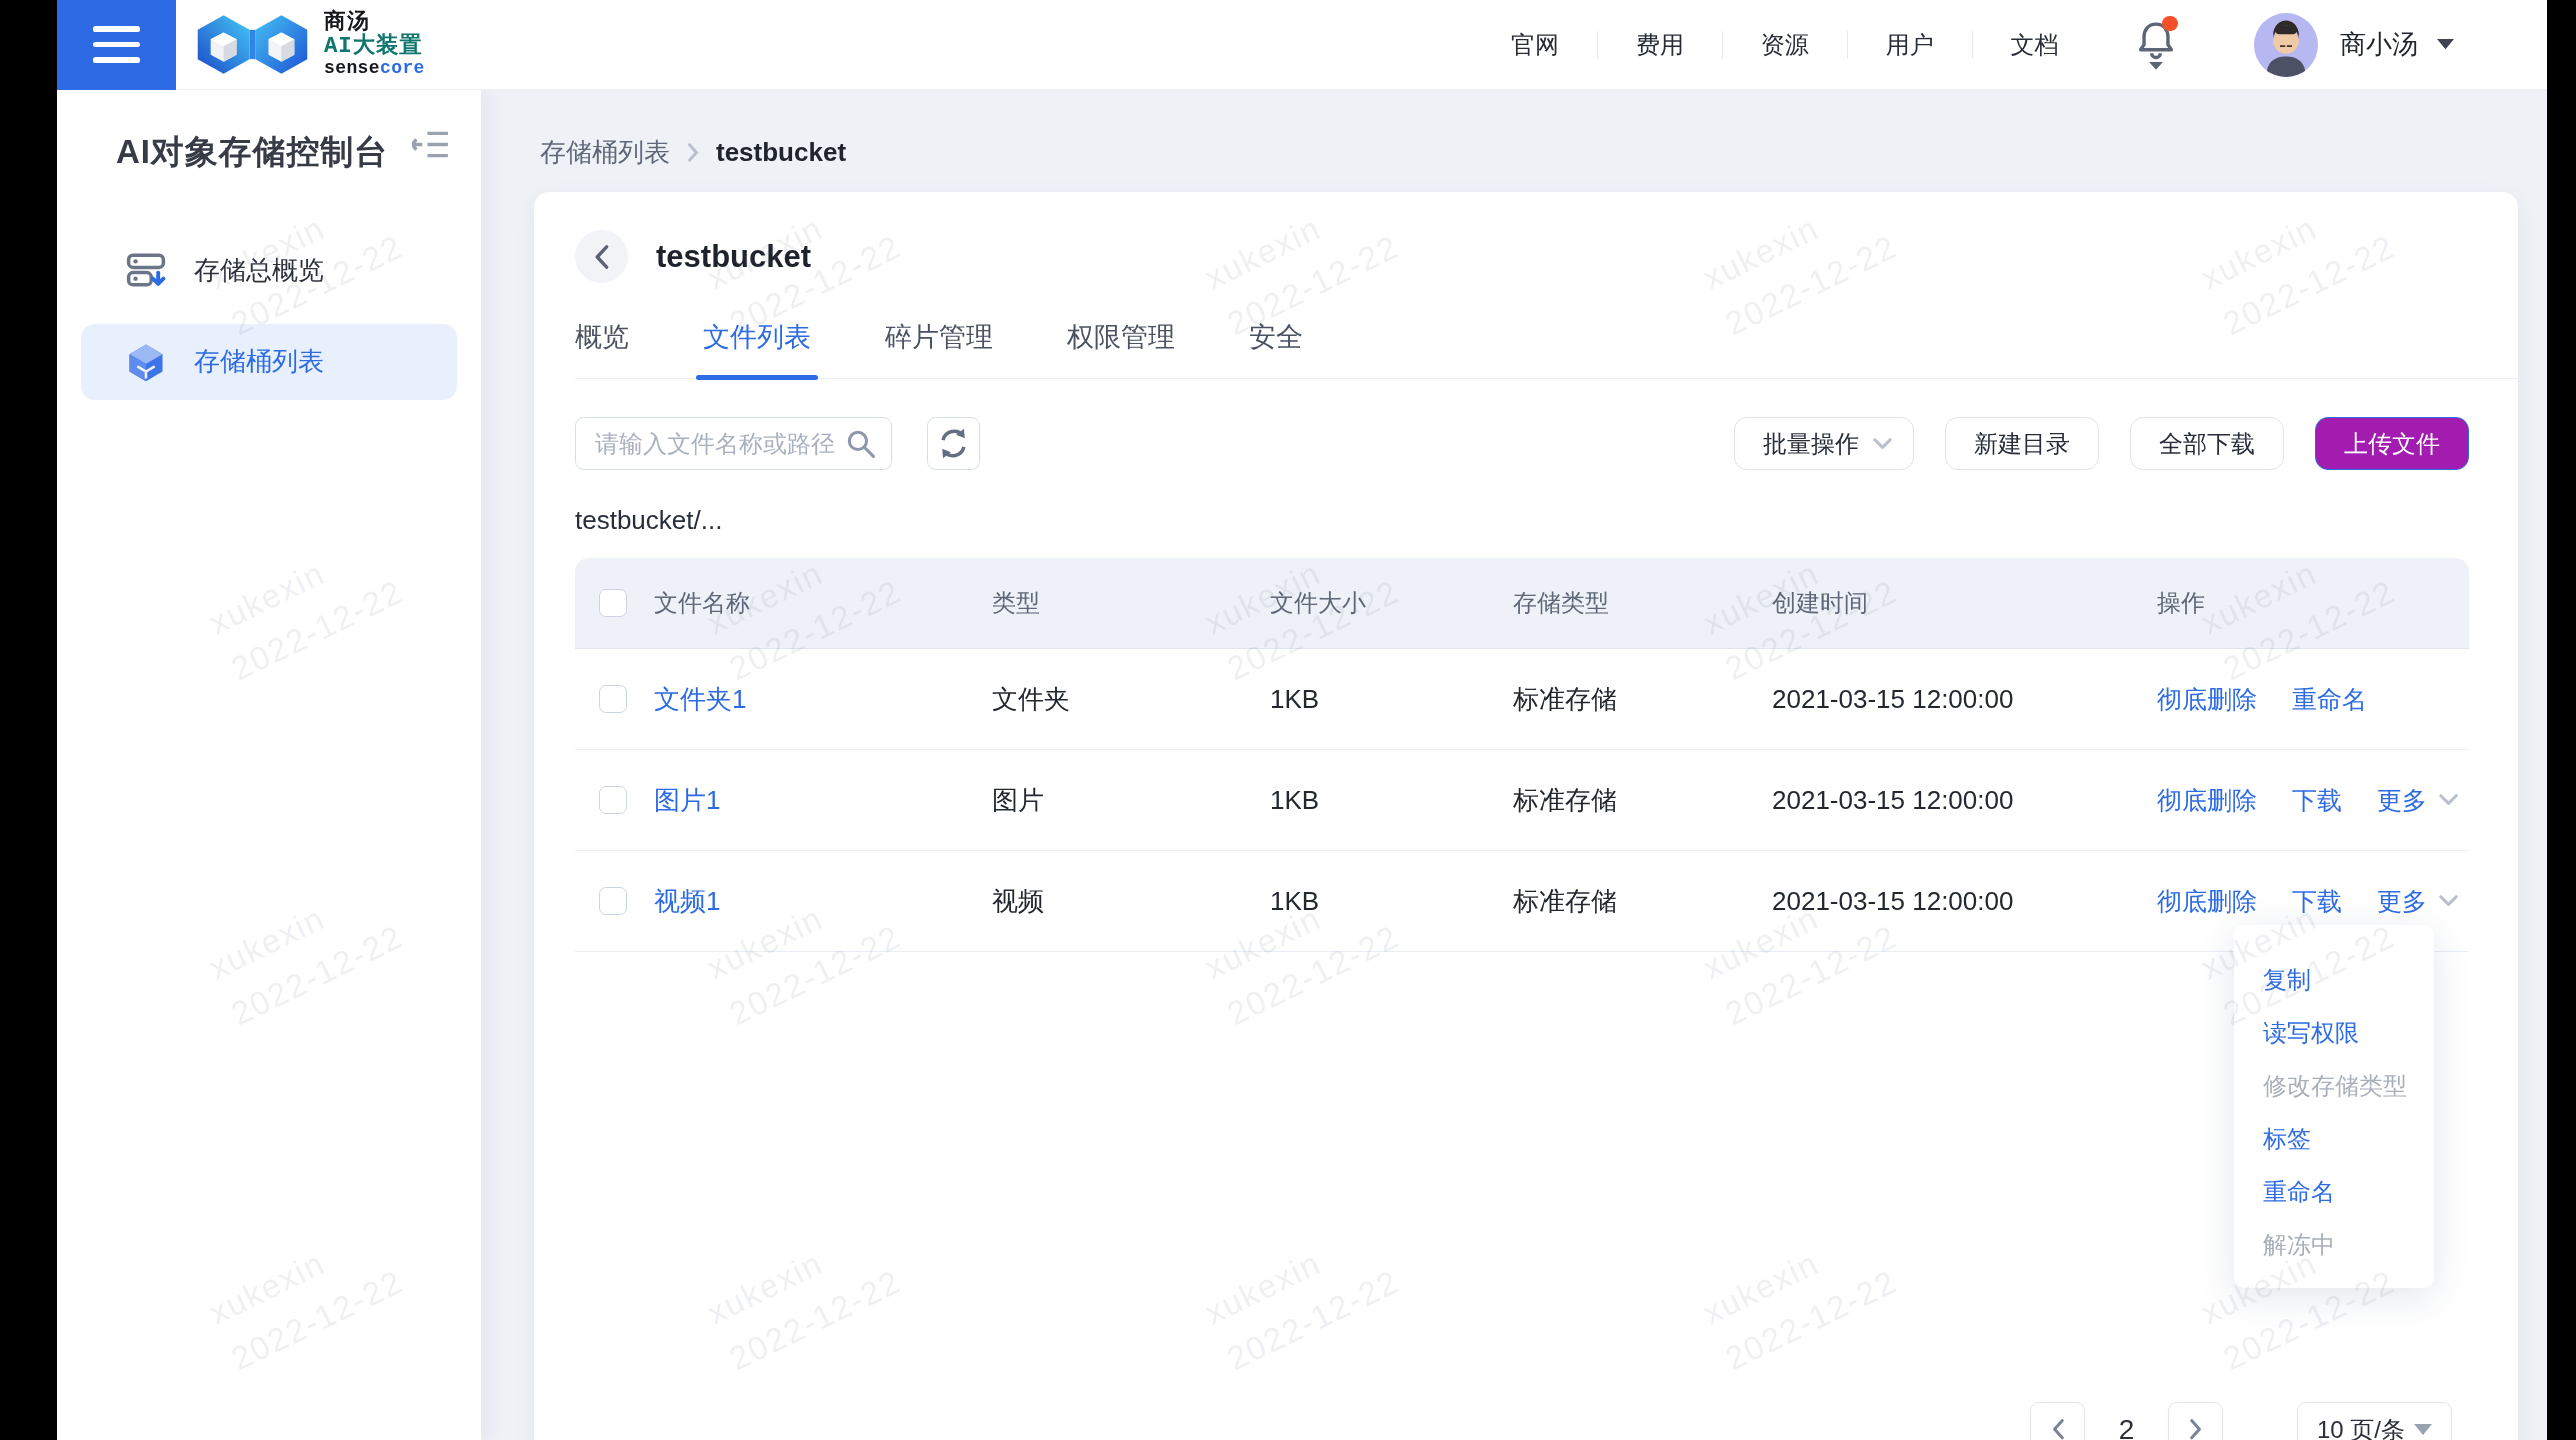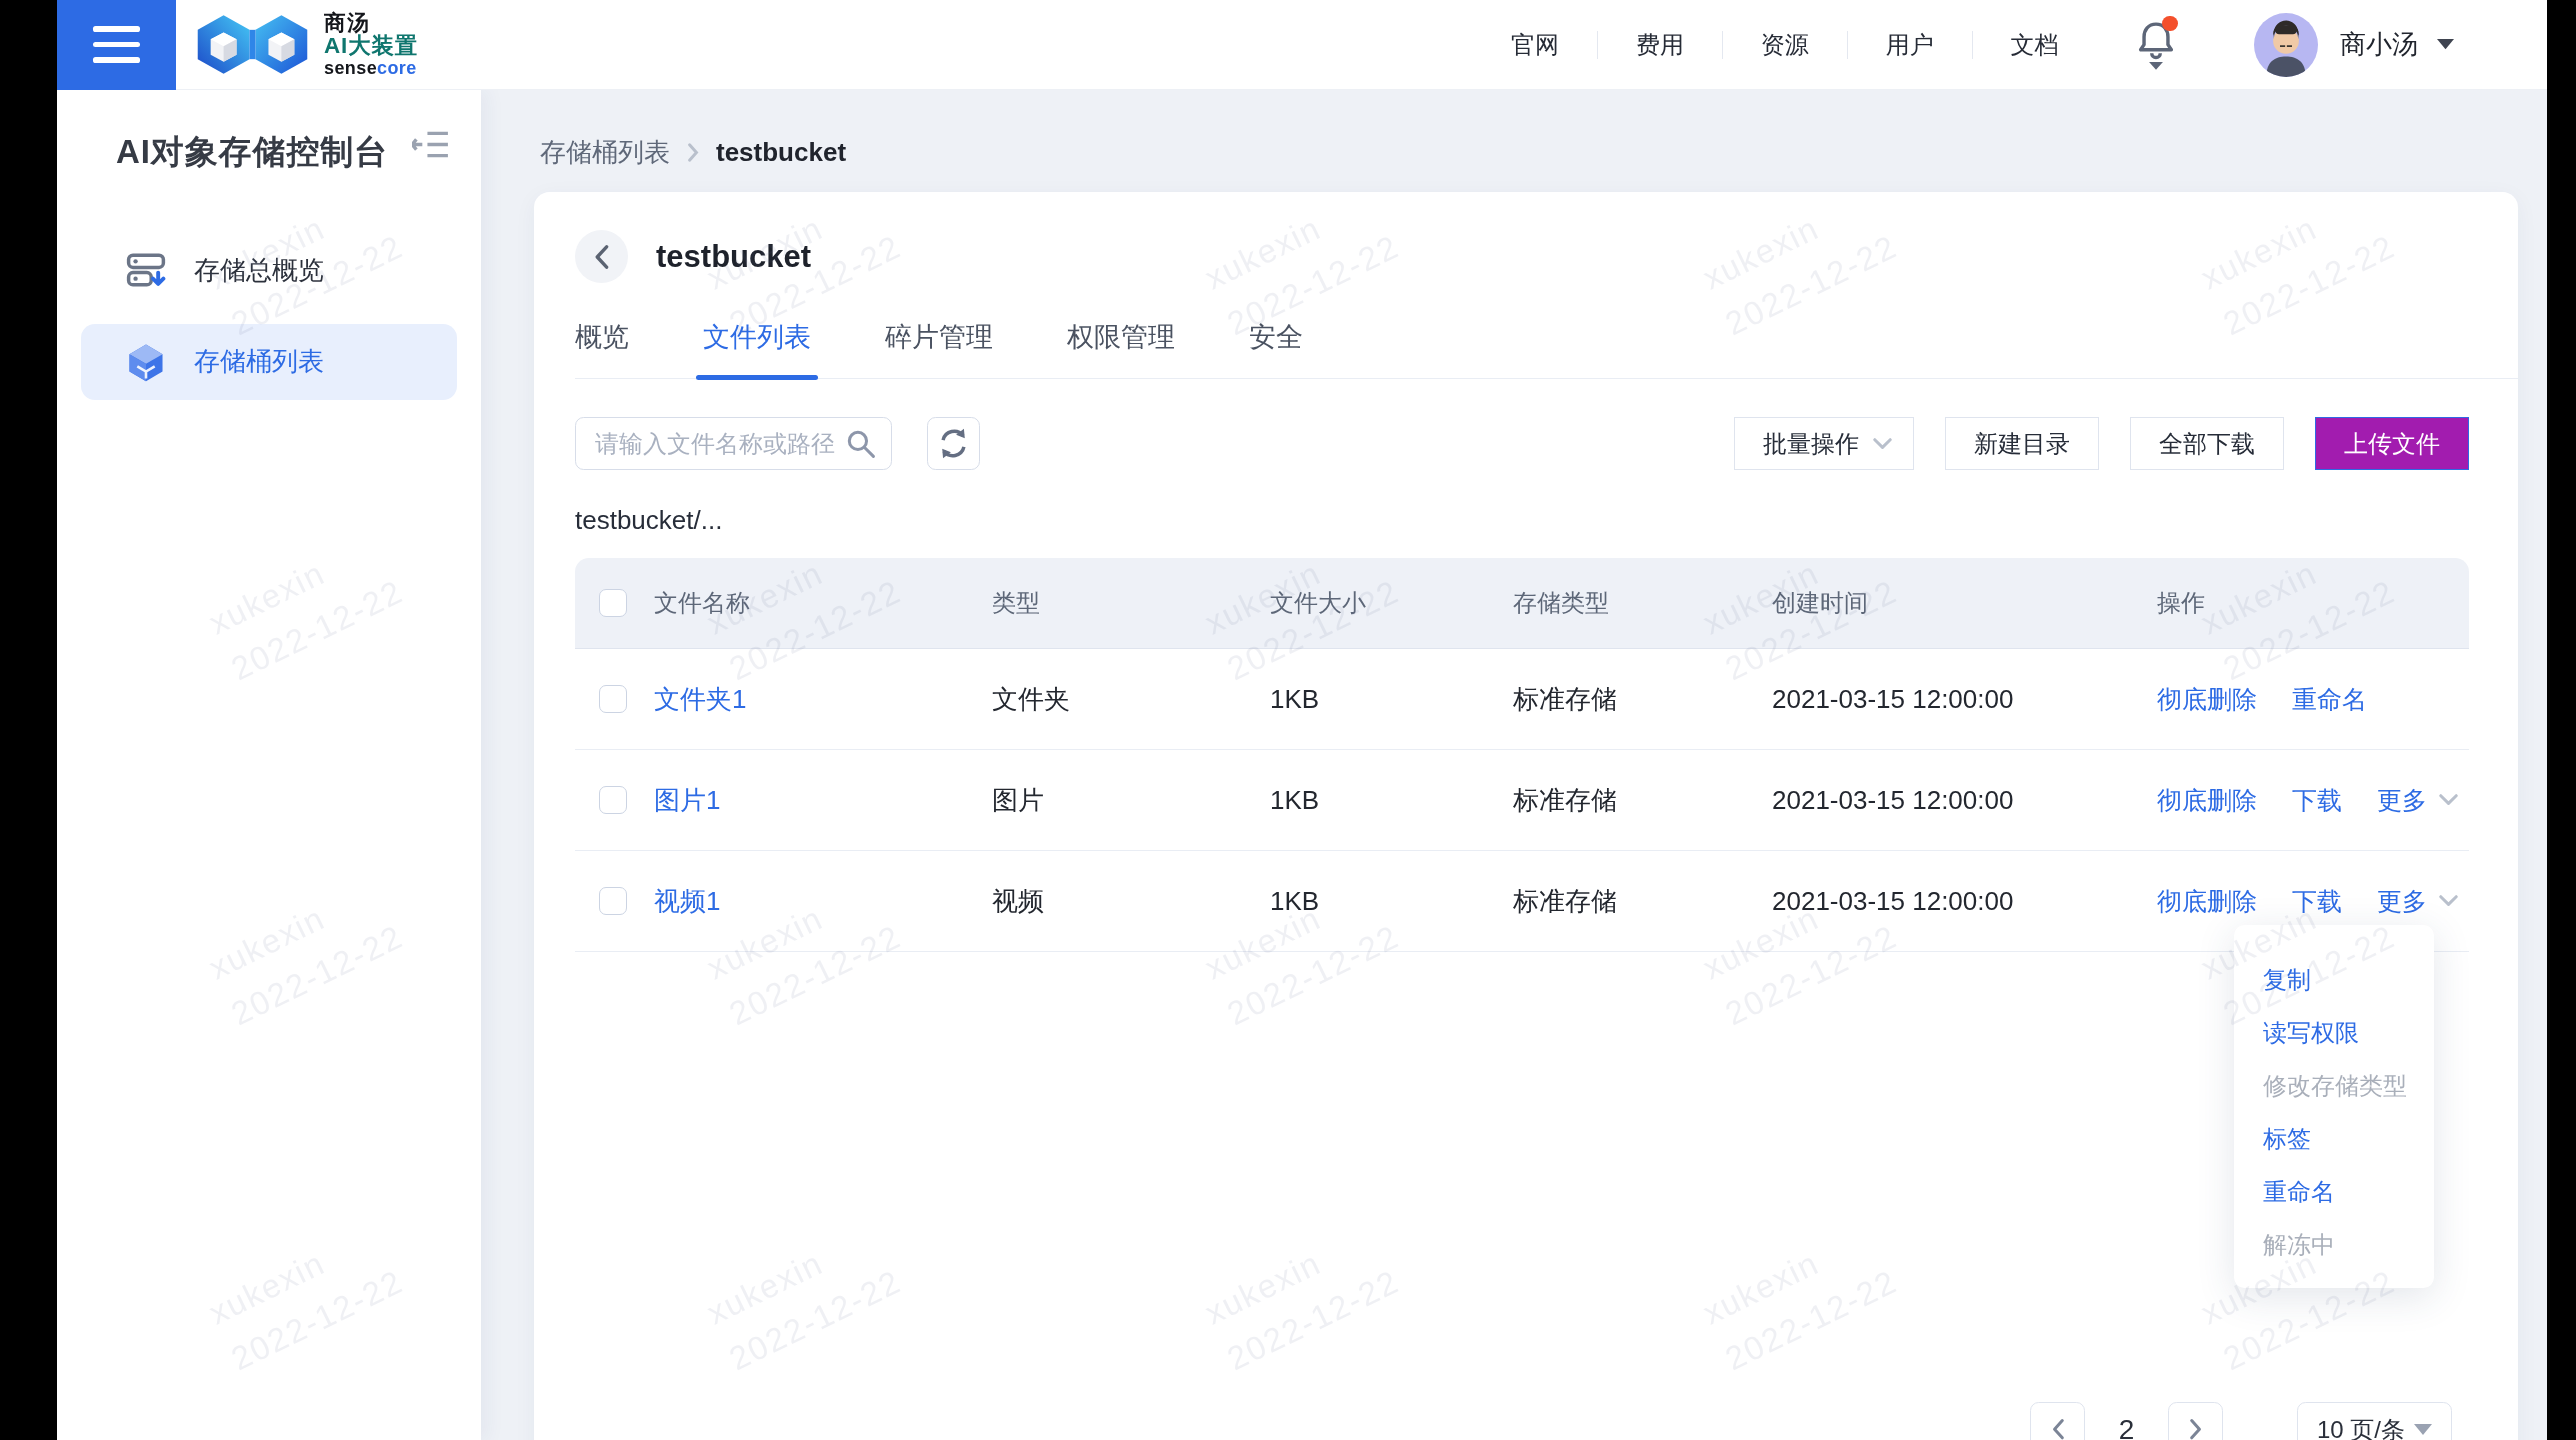--- a/index.html
+++ b/index.html
@@ -21,21 +21,21 @@
     background:#fff; border-bottom:0.9px solid #edf0f5;
     display:flex; align-items:center; z-index:30;
   }
   .hamburger {
     width:119px; height:90px; background:#2d6be4; flex:0 0 auto;
     display:flex; flex-direction:column; justify-content:center; align-items:center; gap:10.4px;
     cursor:pointer;
   }
   .hamburger .bar { width:47px; height:5.2px; background:#fff; border-radius:2.6px; }
   .logo { display:flex; align-items:center; margin-left:19px; gap:14px; }
-  .logo-text { display:flex; flex-direction:column; line-height:1.08; }
+  .logo-text { display:flex; flex-direction:column; line-height:1.08;font-family:Liberation Mono, monospace; }
   .logo-cn1 { font-size:21.6px; font-weight:bold; color:#15171c; letter-spacing:1.7px; }
   .logo-cn2 { font-size:22.4px; font-weight:bold; color:#0f766e; letter-spacing:0.9px; }
   .logo-en  { font-size:18px; font-weight:bold; color:#15171c; letter-spacing:0.4px; }
   .logo-en .core { color:#2d6be4; }
   .header-spacer { flex:1; }
   .top-nav { display:flex; align-items:center; }
   .nav-item { font-size:24px; color:#262b36; padding:0 38px; cursor:pointer; white-space:nowrap; }
   .nav-divider { width:0.9px; height:28px; background:#e4e8f0; }
   .bell-wrap { position:relative; margin-left:35px; width:48px; display:flex; flex-direction:column; align-items:center; cursor:pointer; }
   .bell-dot { position:absolute; top:-3.5px; right:1.7px; width:15.5px; height:15.5px; border-radius:50%; background:#f4502c; }
@@ -94,21 +94,21 @@
     display:flex; align-items:center; padding:0 15.5px 0 19px; background:#fff;
   }
   .search-input { border:0; outline:0; flex:1; min-width:0; font-size:24px; color:#2a3040; background:transparent; font-family:inherit; }
   .search-input::placeholder { color:#a9b1c0; }
   .refresh-btn {
     width:53px; height:53px; border:1.7px solid #d7dde9; border-radius:8.6px; background:#fff;
     margin-left:35px; display:flex; align-items:center; justify-content:center; cursor:pointer;
   }
   .toolbar-right { margin-left:auto; display:flex; gap:31px; }
   .btn {
-    height:53px; border:1.7px solid #dfe4ee; border-radius:0; background:#fff;
+    height:53px; border:1.7px solid #dfe4ee; border-radius:13px; background:#fff;
     font-size:24px; color:#262c38; display:flex; align-items:center; justify-content:center;
     padding:0 28px; cursor:pointer; white-space:nowrap; font-family:inherit;
   }
   .btn-bulk { gap:14px; padding-right:21px; }
   .btn-primary { background:#a21caf; border-color:#2d6be4; color:#fff; }
 
   .path { margin-top:35px; font-size:26px; color:#272d39; }
 
   .table { margin-top:22.4px; }
   .thead, .trow {

